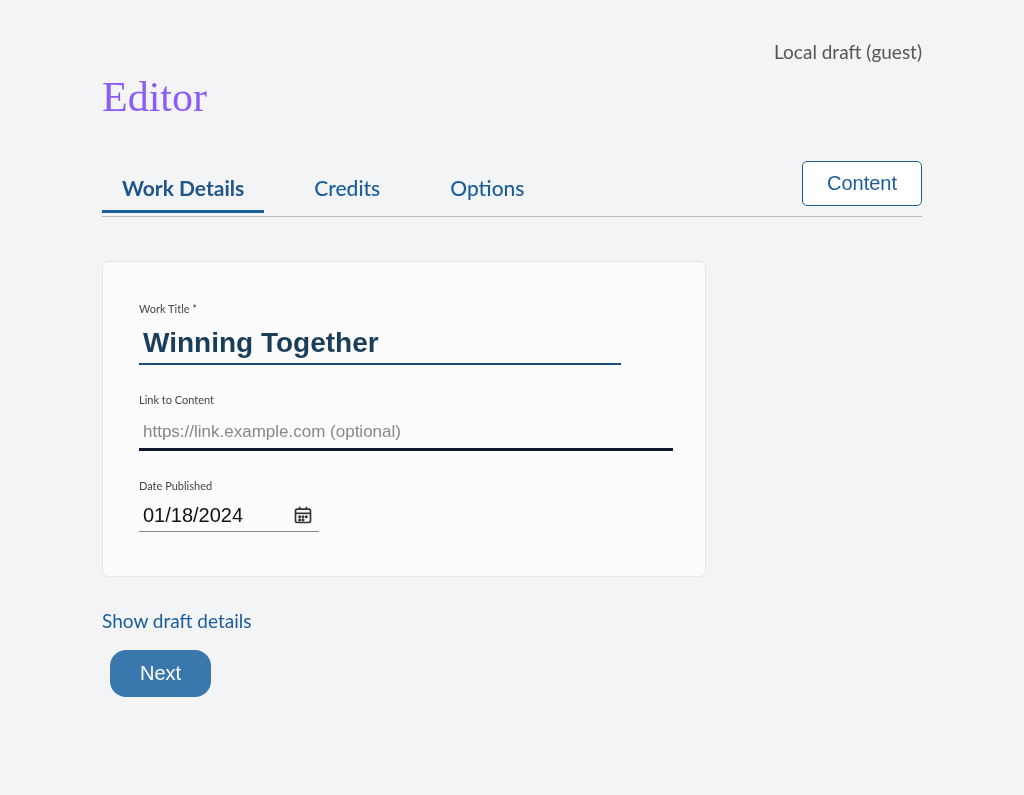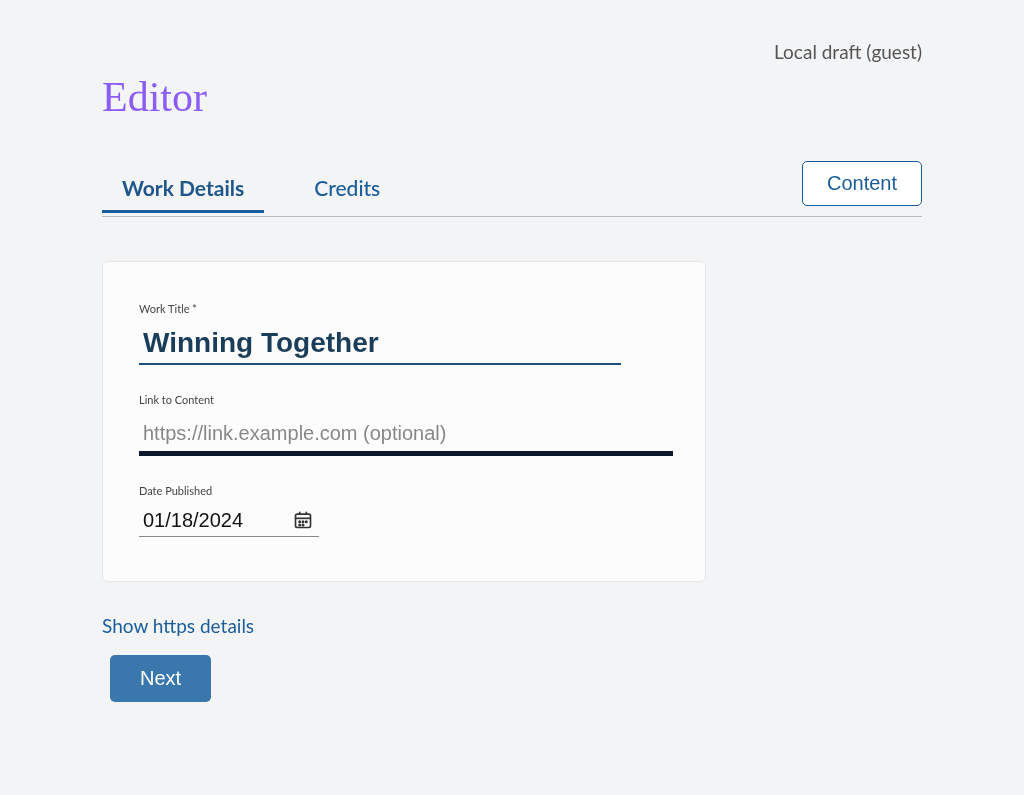--- a/index.html
+++ b/index.html
@@ -100,24 +100,24 @@
       font-weight: 700;
       color: #1a3d5a;
       border: none;
       outline: none;
       background: transparent;
       width: 100%;
       padding: 2px 2px 0 4px;
     }
     .link-input {
       width: 534px;
-      font-size: 20px;
+      font-size: 17px;
       color: #701a75;
       border: none;
-      border-bottom: 5px solid #0f172a;
+      border-bottom: 3px solid #0f172a;
       outline: none;
       background: transparent;
       padding: 6px 2px 6px 4px;
     }
     .link-input::placeholder {
       color: #888;
     }
     .date-row {
       display: flex;
       align-items: center;
@@ -149,35 +149,36 @@
     }
     .next-button {
       display: block;
       margin-top: 18px;
       margin-left: 8px;
       padding: 12px 30px;
       font-size: 20px;
       color: #fff;
       background: #3a77ad;
       border: none;
-      border-radius: 5px;
+      border-radius: 16px;
       cursor: pointer;
     }
   </style>
 </head>
 <body>
 
 <div class="container">
   <div class="draft-status">Local draft (guest)</div>
 
   <h1 class="page-title">Editor</h1>
 
   <div class="tabs-row">
     <div class="tab active">Work Details</div>
     <div class="tab">Credits</div>
+    <div class="tab">Options</div>
     <button class="preview-button">Content</button>
   </div>
 
   <div class="card">
 
     <div class="field">
       <label class="field-label">Work Title *</label>
       <div class="title-input-wrap">
         <input type="text" class="title-input" value="Winning Together" style="">
       </div>
@@ -201,16 +202,16 @@
           <circle cx="12" cy="14" r="0.8" fill="#333"></circle>
           <circle cx="16" cy="14" r="0.8" fill="#333"></circle>
           <circle cx="8" cy="18" r="0.8" fill="#333"></circle>
           <circle cx="12" cy="18" r="0.8" fill="#333"></circle>
         </svg>
       </div>
     </div>
 
   </div>
 
-  <a class="show-more">Show https details</a>
+  <a class="show-more">Show draft details</a>
 
   <button class="next-button">Next</button>
 </div>
 
 </body></html>

